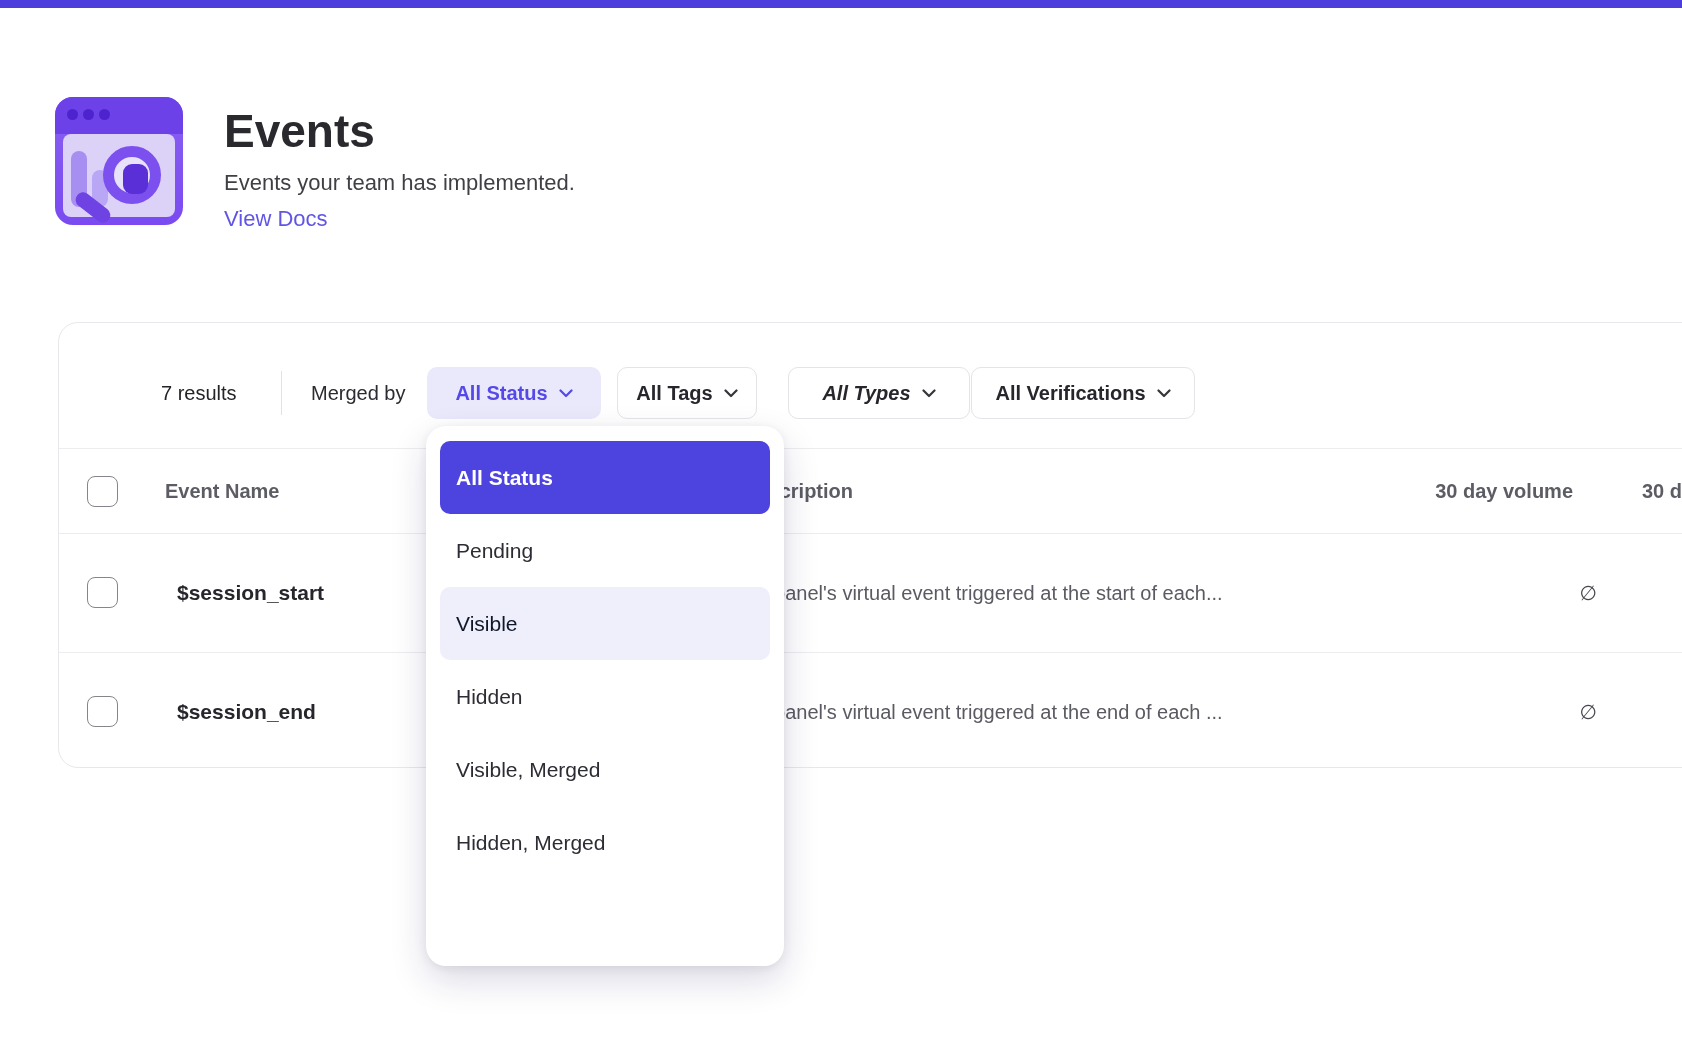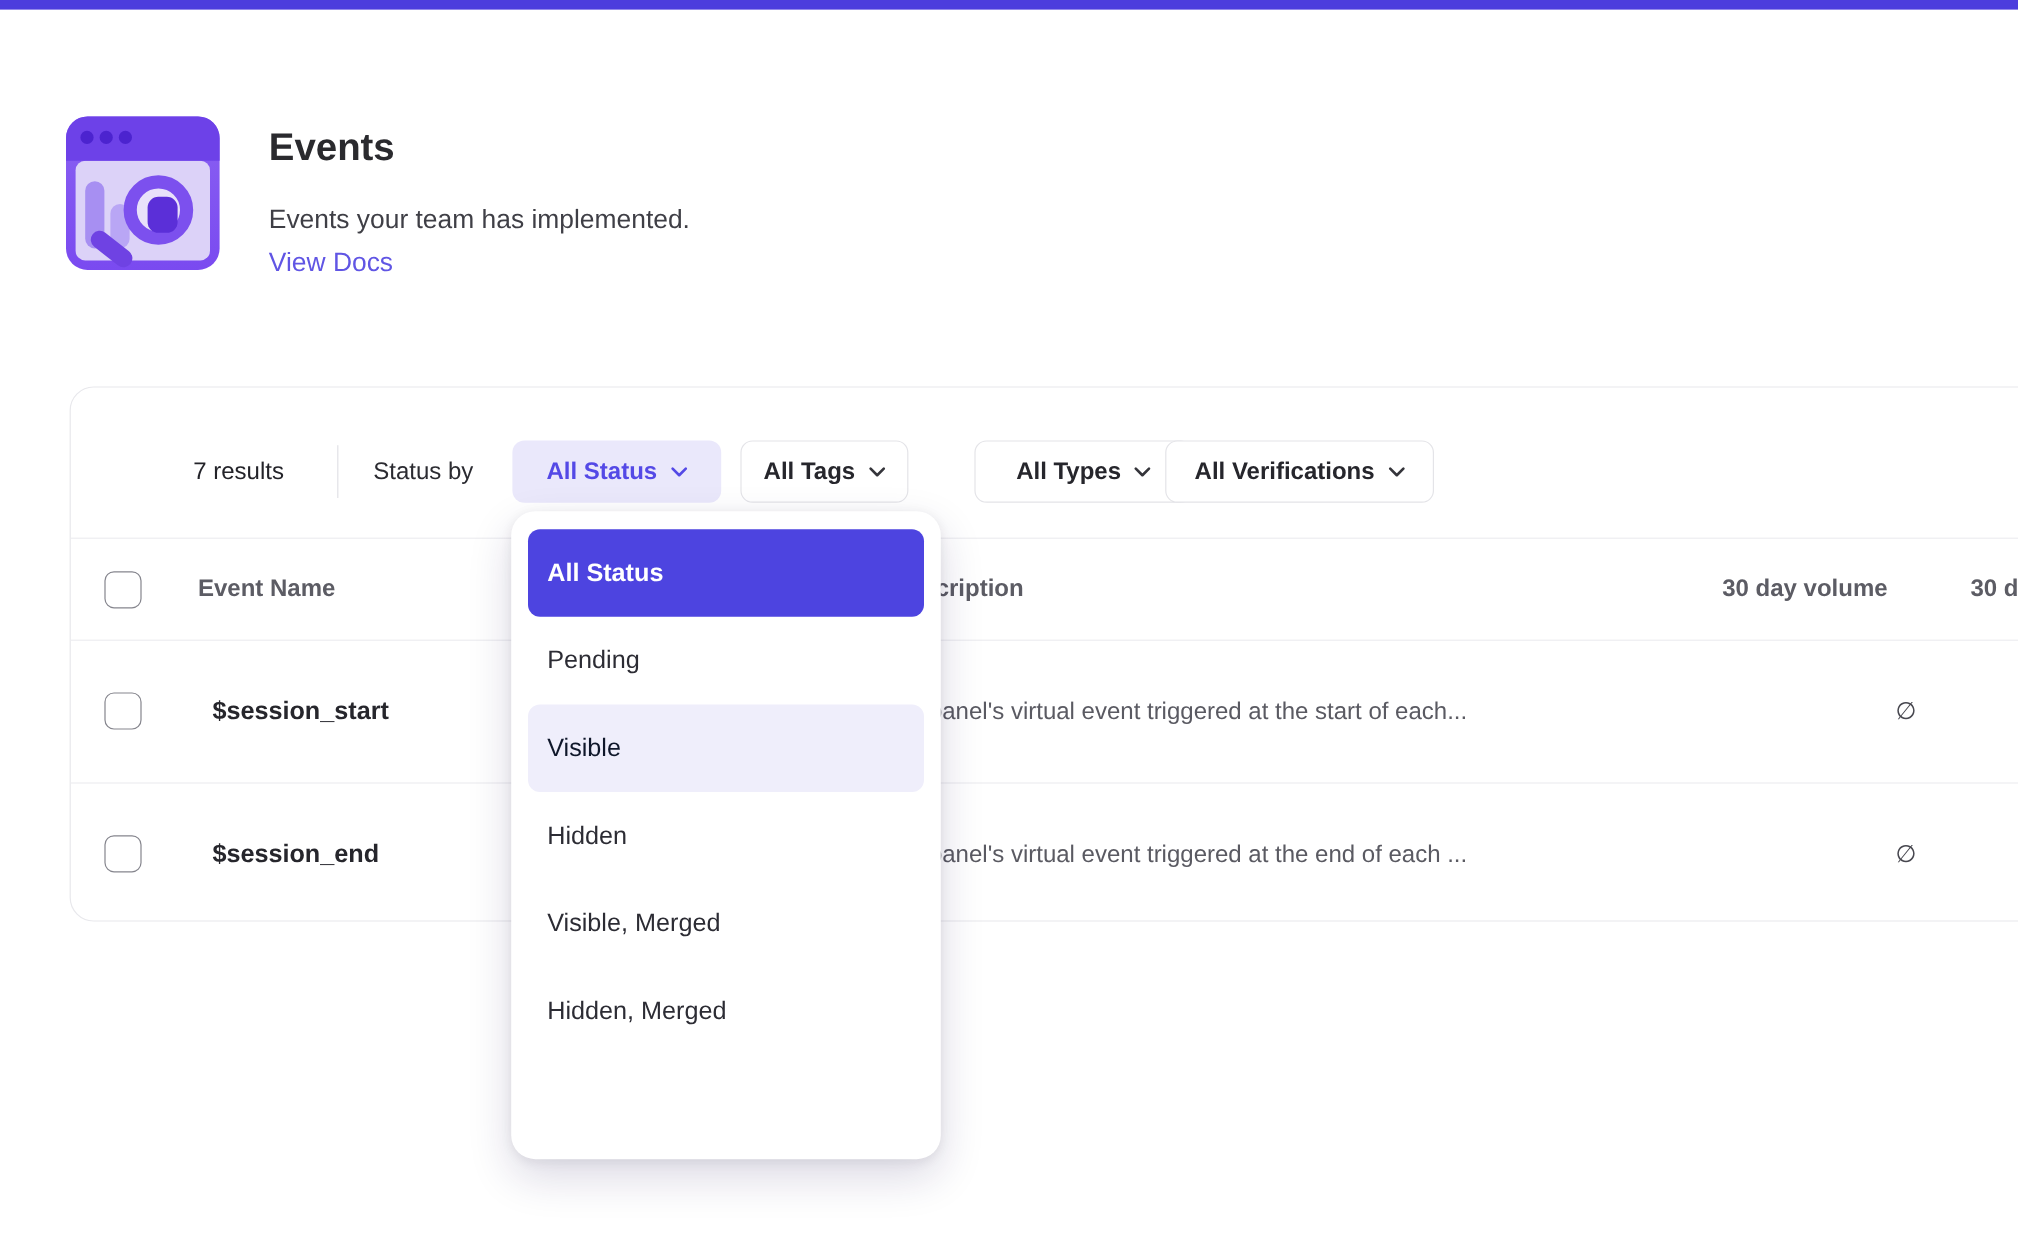--- a/index.html
+++ b/index.html
@@ -21,41 +21,41 @@
   .app-icon .screen { position:absolute; left:8px; right:8px; top:37px; bottom:8px;
     border-radius:8px; background:#dcd2f8; }
   .app-icon .bar1 { position:absolute; left:8px; bottom:10px; width:16px; height:56px; border-radius:8px; background:#a78ff2; }
   .app-icon .bar2 { position:absolute; left:29px; bottom:10px; width:16px; height:37px; border-radius:8px; background:#b9a6f5; }
   .app-icon .lens { position:absolute; right:14px; top:12px; width:58px; height:58px; border-radius:50%;
     background:#e8e1fa; border:11px solid #7c50ee; }
   .app-icon .lens-core { position:absolute; left:9px; top:7px; width:25px; height:30px; border-radius:9px; background:#5b2fd8; }
   .app-icon .handle { position:absolute; right:62px; top:66px; width:40px; height:15px; border-radius:8px;
     background:#6f42e3; transform:rotate(38deg); }
 
-  .page-title { position:absolute; left:224px; top:104px; font-size:32px; font-weight:700; color:#2a2a2e; }
+  .page-title { position:absolute; left:224px; top:104px; font-size:46px; font-weight:700; color:#2a2a2e; }
   .page-subtitle { position:absolute; left:224px; top:170px; font-size:22px; color:#3f3f46; }
   .view-docs { position:absolute; left:224px; top:206px; font-size:22px; font-weight:500; color:#6055e4; cursor:pointer; text-decoration:none; }
 
   
   .card { position:absolute; left:58px; top:322px; width:1660px; height:446px;
     background:#fff; border:1px solid #e8e8ec; border-radius:20px; }
 
   
   .toolbar { position:absolute; left:0; top:44px; right:0; height:52px; }
   .results-count { position:absolute; left:102px; top:0; line-height:52px; font-size:20px; font-weight:500; color:#232329; }
   .toolbar-divider { position:absolute; left:222px; top:4px; width:1px; height:44px; background:#e2e2e6; }
   .filter-by { position:absolute; left:252px; top:0; line-height:52px; font-size:20px; font-weight:500; color:#2b2b31; }
   .pill { position:absolute; top:0; height:52px; border-radius:10px; display:flex; align-items:center;
     justify-content:center; gap:11px; font-size:20px; font-weight:600; cursor:pointer;
     background:#fff; border:1px solid #e4e4e8; color:#26262c; }
   .pill.active { background:#eae8fb; border:none; color:#5449e6; }
   .pill .chev { display:block; }
   .pill-status { left:368px; width:174px; }
   .pill-tags { left:558px; width:140px; }
-  .pill-types { left:753px; width:182px; }
+  .pill-types { left:729px; width:182px;font-style:italic; }
   .pill-verif { left:912px; width:224px; }
 
   
   .thead { position:absolute; left:0; right:0; top:125px; height:86px;
     border-top:1px solid #ededf0; border-bottom:1px solid #ededf0; }
   .thead .label { position:absolute; line-height:84px; font-size:20px; font-weight:600; color:#5c5c64; white-space:nowrap; }
   .h-name { left:106px; } .h-desc { left:684px; }
   .h-vol { right:144px; } .h-cut { left:1583px; }
 
   .checkbox { position:absolute; left:28px; width:31px; height:31px; border-radius:8px;
@@ -101,21 +101,21 @@
 </div>
 <h1 class="page-title">Events</h1>
 <div class="page-subtitle">Events your team has implemented.</div>
 <a class="view-docs">View Docs</a>
 
 <div class="card">
 
   <div class="toolbar">
     <span class="results-count">7 results</span>
     <span class="toolbar-divider"></span>
-    <span class="filter-by">Status by</span>
+    <span class="filter-by">Merged by</span>
 
     <div class="pill active pill-status">
       <span>All Status</span>
       <svg class="chev" width="14" height="9" viewBox="0 0 14 9">
           <path d="M1.5 1.5l5.5 5.5 5.5-5.5" stroke="#5449e6" stroke-width="2.2" fill="none" stroke-linecap="round" stroke-linejoin="round"></path>
         </svg>
     </div>
     <div class="pill pill-tags">
       <span>All Tags</span>
       <svg class="chev" width="14" height="9" viewBox="0 0 14 9">

